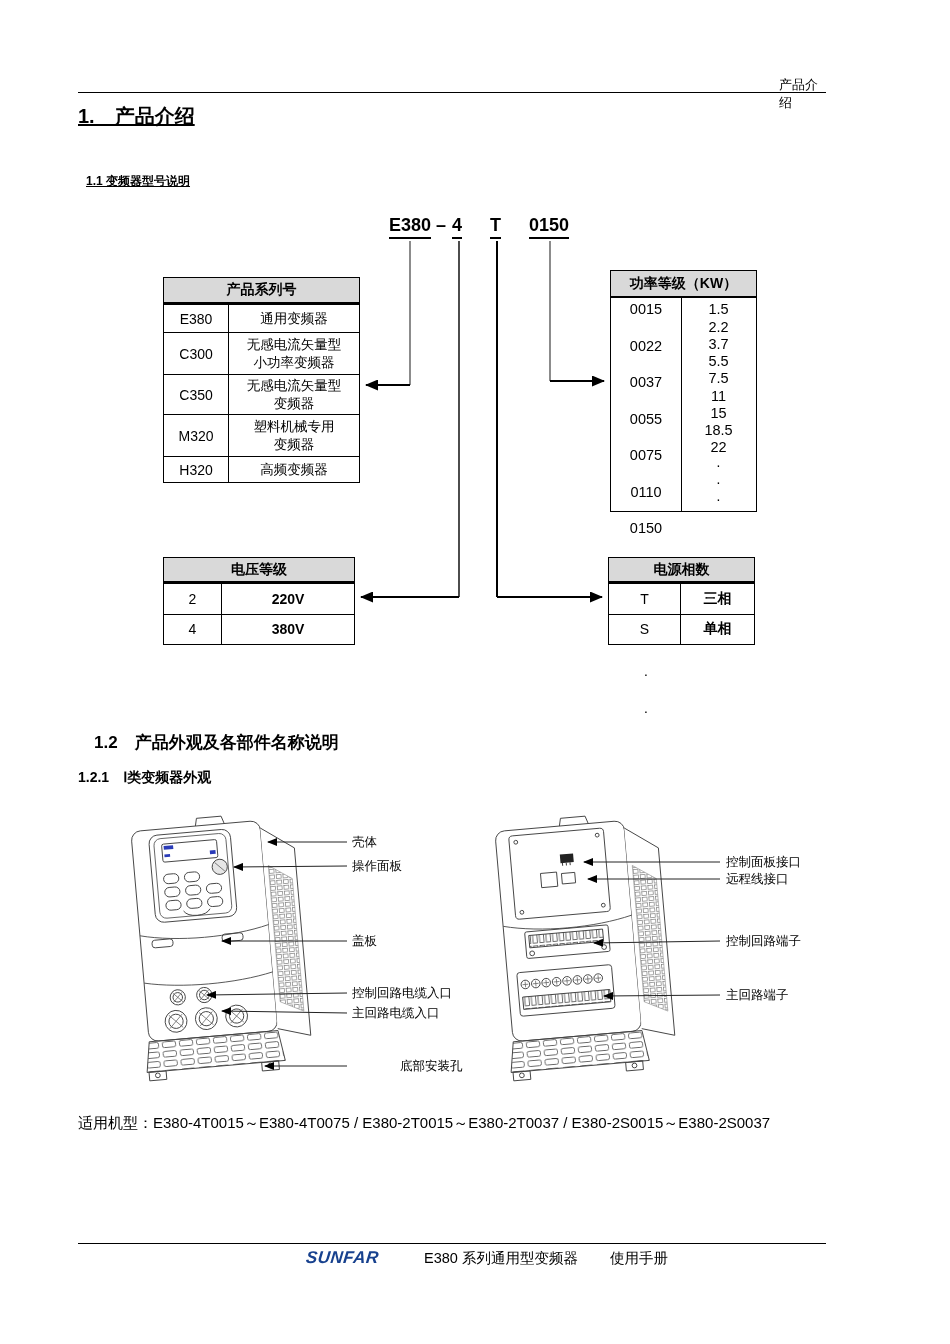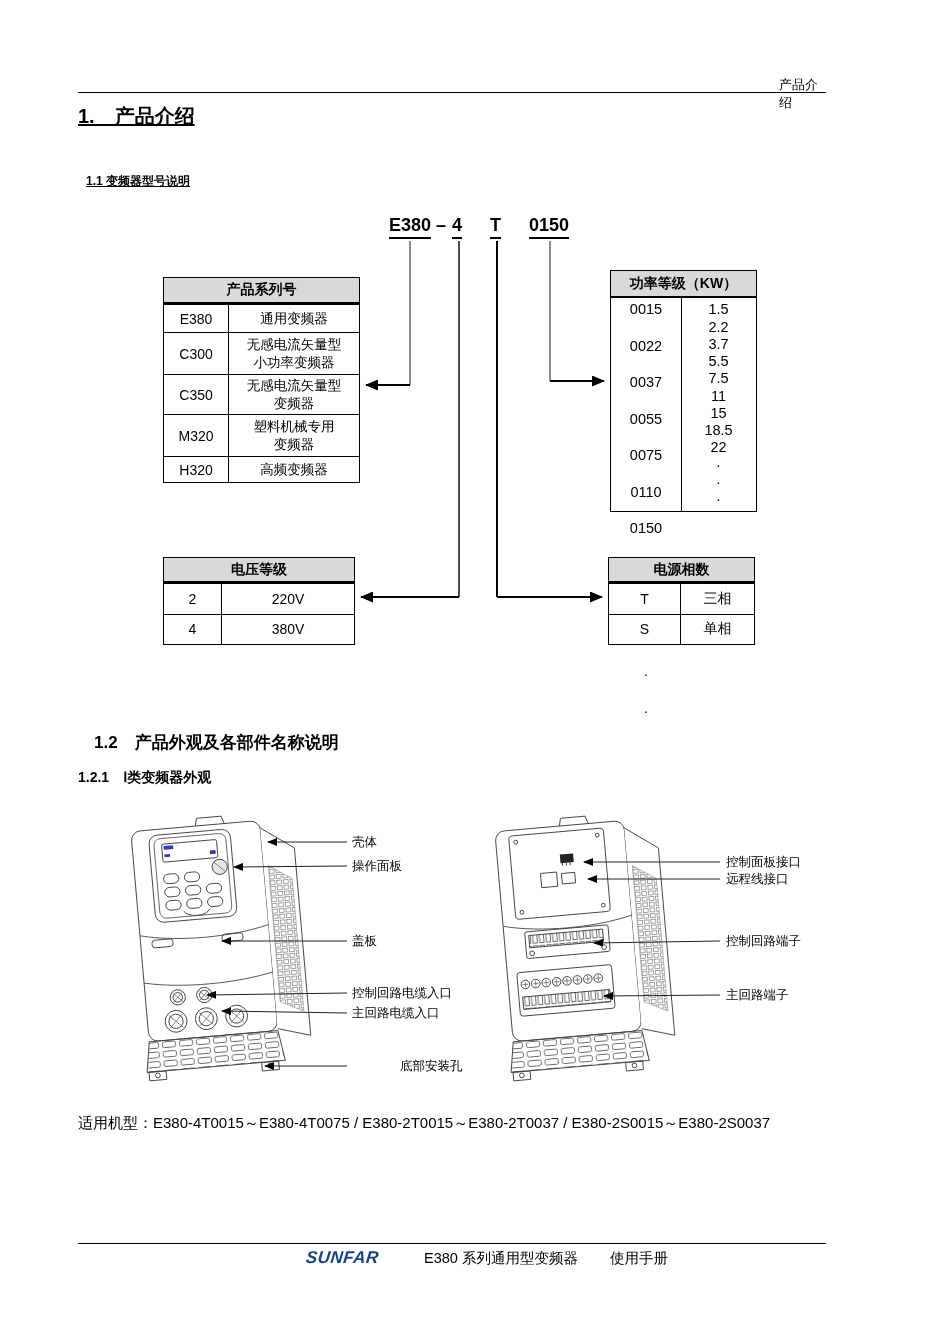--- a/index.html
+++ b/index.html
@@ -36,21 +36,21 @@
   .pbody{display:flex;height:213px;}
   .pcol{display:flex;flex-direction:column;justify-content:space-around;text-align:center;
         font-size:14.5px;padding:3px 0;box-sizing:border-box;}
   .pc1{width:71px;border-right:1px solid #000;gap:20px;}
   .pc2{width:73px;}
   .pcol div{line-height:16.5px;}
   .tbl-voltage{left:163px;top:557px;width:192px;height:88px;}
   .tbl-voltage .hd{height:25px;}
   .tbl-voltage .c1{width:58px;}
   .vr{height:30.5px;}
-  .tbl-voltage .c2,.tbl-phase .c2{font-size:14px;}
+  .tbl-voltage .c2,.tbl-phase .c2{font-size:14px;font-weight:bold;}
   .tbl-voltage .c2{font-family:"Liberation Sans",sans-serif;}
   .tbl-phase{left:608px;top:557px;width:147px;height:88px;}
   .tbl-phase .hd{height:25px;}
   .tbl-phase .c1{width:72px;}
   
   .callout{position:absolute;font-size:12.5px;font-family:"Liberation Serif","DejaVu Serif",serif;
            white-space:nowrap;transform:translateY(-50%);}
   
   .models{position:absolute;left:78px;top:1114px;font-size:15px;white-space:nowrap;}
   

